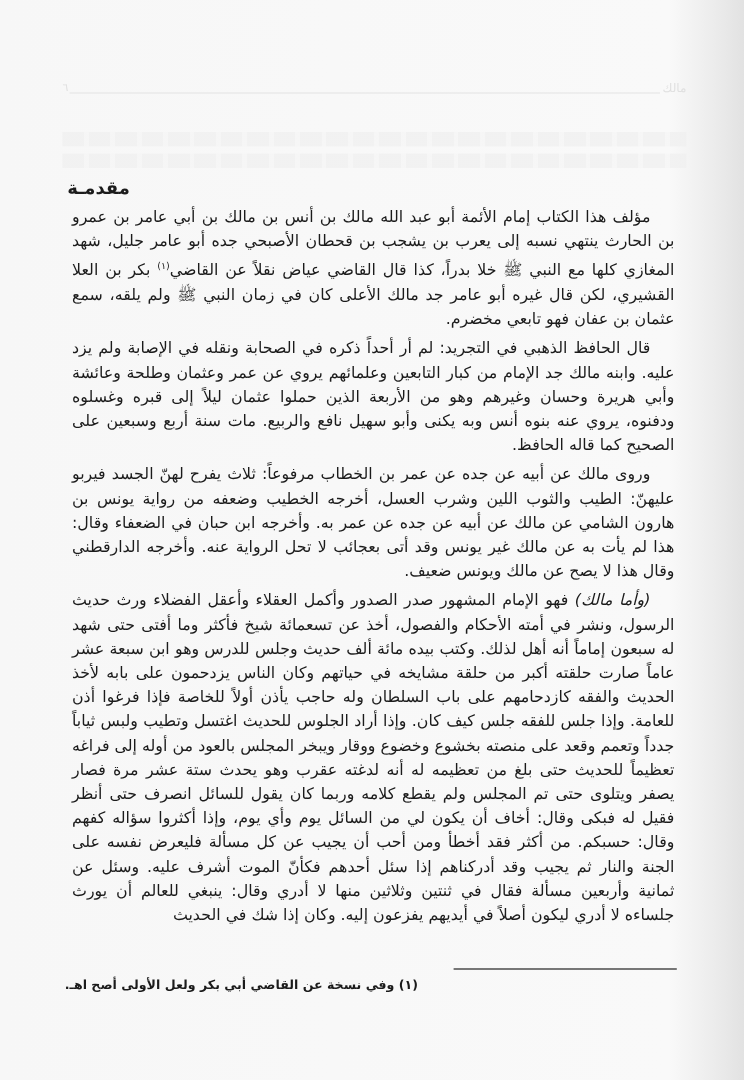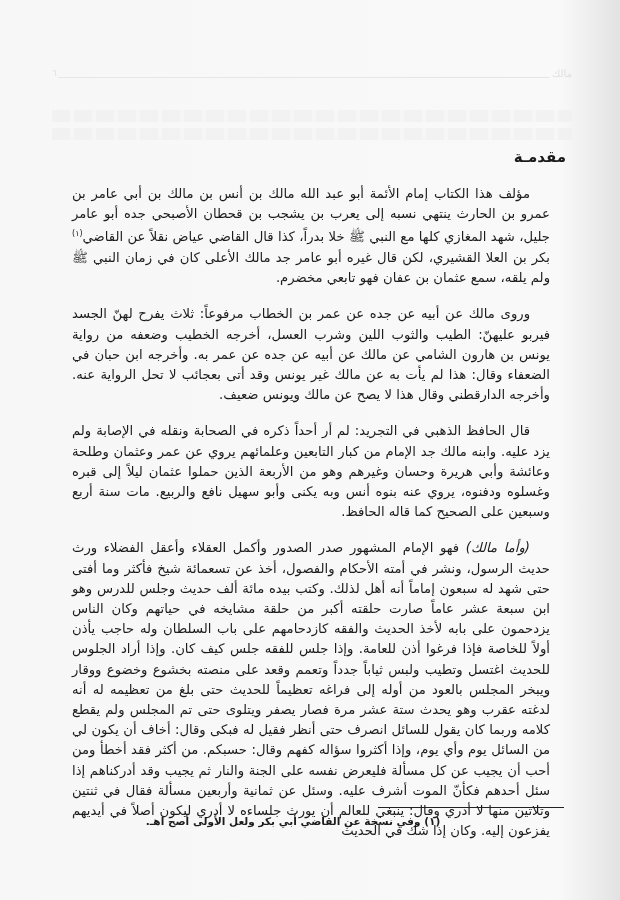--- a/index.html
+++ b/index.html
@@ -32,31 +32,31 @@
     background: repeating-linear-gradient(to right, #efefef 0 18px, #f5f5f5 18px 22px);
     opacity: 0.7;
   }
   .content {
     position: absolute; top: 146px; left: 56px; width: 510px;
     direction: rtl; text-align: justify;
     font-family: "DejaVu Sans", "Liberation Sans", sans-serif;
     font-size: 13.2px; line-height: 20.2px;
   }
   .heading {
-    text-align: right; font-weight: bold; font-size: 15px; margin-bottom: 4px;
+    text-align: left; font-weight: bold; font-size: 15px; margin-bottom: 4px;
     line-height: 22px;
   }
-  .para { margin: 16px; text-indent: 20px; }
+  .para { margin: 4px; text-indent: 20px; }
   .para .lead { font-weight: normal; font-style: italic; }
   .fn-rule {
     position: absolute; top: 807px; right: 56px; width: 186px; height: 1px; background: #222;
   }
   .footnote {
-    position: absolute; top: 815px; right: 72px; width: 510px;
-    direction: rtl; text-align: center;
+    position: absolute; top: 815px; right: 56px; width: 510px;
+    direction: rtl; text-align: left;
     font-family: "DejaVu Sans", "Liberation Sans", sans-serif;
     font-size: 10.5px; font-weight: bold;
   }
   sup { font-size: 8px; }
 </style>
 </head>
 <body>
 
 <div class="page">
 
@@ -67,23 +67,23 @@
   </div>
 
   <div class="bleed" style="top:110px"></div>
   <div class="bleed" style="top:128px"></div>
 
   <div class="content">
     <div class="heading">مقدمـة</div>
 
     <p class="para"><span>مؤلف هذا الكتاب إمام الأئمة أبو عبد الله مالك بن أنس بن مالك بن أبي عامر بن عمرو بن الحارث ينتهي نسبه إلى يعرب بن يشجب بن قحطان الأصبحي جده أبو عامر جليل، شهد المغازي كلها مع النبي ﷺ خلا بدراً، كذا قال القاضي عياض نقلاً عن القاضي</span><sup>(١)</sup><span> بكر بن العلا القشيري، لكن قال غيره أبو عامر جد مالك الأعلى كان في زمان النبي ﷺ ولم يلقه، سمع عثمان بن عفان فهو تابعي مخضرم.</span></p>
 
+    <p class="para"><span>قال الحافظ الذهبي في التجريد: لم أر أحداً ذكره في الصحابة ونقله في الإصابة ولم يزد عليه. وابنه مالك جد الإمام من كبار التابعين وعلمائهم يروي عن عمر وعثمان وطلحة وعائشة وأبي هريرة وحسان وغيرهم وهو من الأربعة الذين حملوا عثمان ليلاً إلى قبره وغسلوه ودفنوه، يروي عنه بنوه أنس وبه يكنى وأبو سهيل نافع والربيع. مات سنة أربع وسبعين على الصحيح كما قاله الحافظ.</span></p>
+
     <p class="para"><span>وروى مالك عن أبيه عن جده عن عمر بن الخطاب مرفوعاً: ثلاث يفرح لهنّ الجسد فيربو عليهنّ: الطيب والثوب اللين وشرب العسل، أخرجه الخطيب وضعفه من رواية يونس بن هارون الشامي عن مالك عن أبيه عن جده عن عمر به. وأخرجه ابن حبان في الضعفاء وقال: هذا لم يأت به عن مالك غير يونس وقد أتى بعجائب لا تحل الرواية عنه. وأخرجه الدارقطني وقال هذا لا يصح عن مالك ويونس ضعيف.</span></p>
-
-    <p class="para"><span>قال الحافظ الذهبي في التجريد: لم أر أحداً ذكره في الصحابة ونقله في الإصابة ولم يزد عليه. وابنه مالك جد الإمام من كبار التابعين وعلمائهم يروي عن عمر وعثمان وطلحة وعائشة وأبي هريرة وحسان وغيرهم وهو من الأربعة الذين حملوا عثمان ليلاً إلى قبره وغسلوه ودفنوه، يروي عنه بنوه أنس وبه يكنى وأبو سهيل نافع والربيع. مات سنة أربع وسبعين على الصحيح كما قاله الحافظ.</span></p>
 
     <p class="para"><span class="lead">(وأما مالك)</span><span> فهو الإمام المشهور صدر الصدور وأكمل العقلاء وأعقل الفضلاء ورث حديث الرسول، ونشر في أمته الأحكام والفصول، أخذ عن تسعمائة شيخ فأكثر وما أفتى حتى شهد له سبعون إماماً أنه أهل لذلك. وكتب بيده مائة ألف حديث وجلس للدرس وهو ابن سبعة عشر عاماً صارت حلقته أكبر من حلقة مشايخه في حياتهم وكان الناس يزدحمون على بابه لأخذ الحديث والفقه كازدحامهم على باب السلطان وله حاجب يأذن أولاً للخاصة فإذا فرغوا أذن للعامة. وإذا جلس للفقه جلس كيف كان. وإذا أراد الجلوس للحديث اغتسل وتطيب ولبس ثياباً جدداً وتعمم وقعد على منصته بخشوع وخضوع ووقار ويبخر المجلس بالعود من أوله إلى فراغه تعظيماً للحديث حتى بلغ من تعظيمه له أنه لدغته عقرب وهو يحدث ستة عشر مرة فصار يصفر ويتلوى حتى تم المجلس ولم يقطع كلامه وربما كان يقول للسائل انصرف حتى أنظر فقيل له فبكى وقال: أخاف أن يكون لي من السائل يوم وأي يوم، وإذا أكثروا سؤاله كفهم وقال: حسبكم. من أكثر فقد أخطأ ومن أحب أن يجيب عن كل مسألة فليعرض نفسه على الجنة والنار ثم يجيب وقد أدركناهم إذا سئل أحدهم فكأنّ الموت أشرف عليه. وسئل عن ثمانية وأربعين مسألة فقال في ثنتين وثلاثين منها لا أدري وقال: ينبغي للعالم أن يورث جلساءه لا أدري ليكون أصلاً في أيديهم يفزعون إليه. وكان إذا شك في الحديث</span></p>
   </div>
 
   <div class="fn-rule"></div>
   <div class="footnote">(١) وفي نسخة عن القاضي أبي بكر ولعل الأولى أصح اهـ.</div>
 
 </div>
 
 </body></html>

